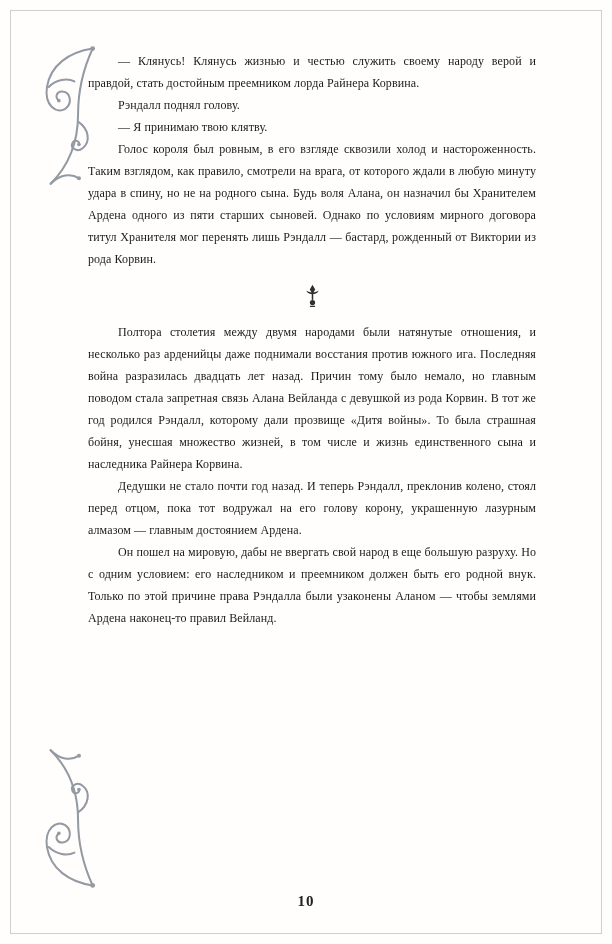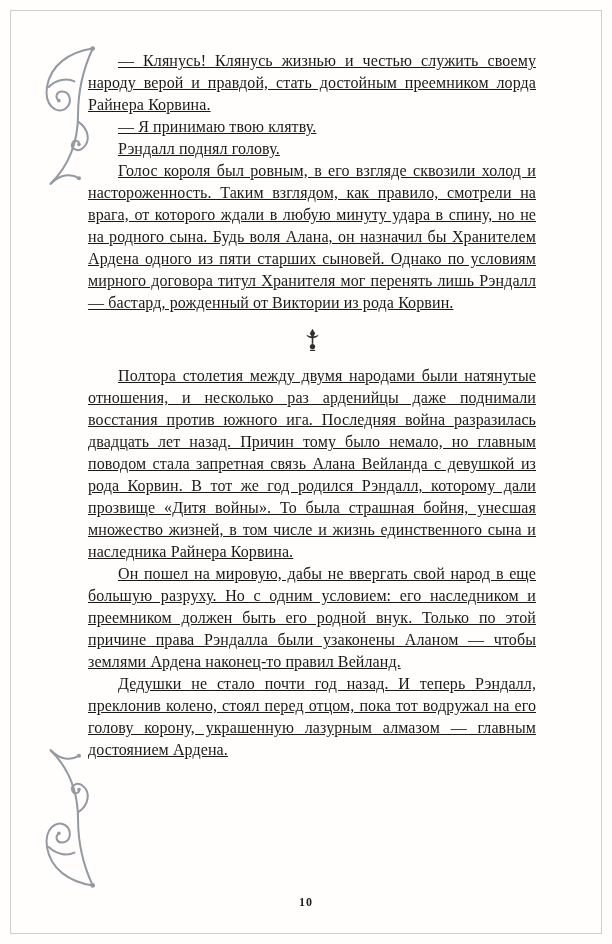--- a/index.html
+++ b/index.html
@@ -35,24 +35,23 @@
   .corner.top { top: 42px; }
   .corner.bottom { bottom: 52px; transform: scaleY(-1); }
   .corner svg { width: 100%; height: 100%; display: block; }
 
   .text-block {
     position: absolute;
     left: 88px;
     right: 76px;
     top: 50px;
     text-align: justify;
-    font-size: 16px;
+    font-size: 12px;
     line-height: 22px;
     letter-spacing: 0.1px;
-    text-decoration: underline;
   }
   .text-block p {
     margin: 0;
     text-indent: 30px;
   }
   .divider {
     text-align: center;
     margin: 13px 0 12px 0;
     line-height: 0;
   }
@@ -60,21 +59,21 @@
     width: 17px;
     height: 26px;
     display: inline-block;
   }
   .page-number {
     position: absolute;
     left: 0;
     right: 0;
     bottom: 34px;
     text-align: center;
-    font-size: 12px;
+    font-size: 15px;
     font-weight: bold;
     color: #222222;
     letter-spacing: 1px;
   }
 </style>
 </head>
 <body>
 
 <div class="book-page">
 
@@ -111,36 +110,36 @@
         <circle cx="62" cy="4" r="2.6"></circle>
         <circle cx="25" cy="61" r="2"></circle>
         <circle cx="47" cy="109" r="2"></circle>
         <circle cx="47" cy="146" r="2.2"></circle>
       </g>
     </svg>
   </div>
 
   <main class="text-block">
     <p>— Клянусь! Клянусь жизнью и честью служить своему народу верой и правдой, стать достойным преемником лорда Райнера Корвина.</p>
+    <p>Рэндалл поднял голову.</p>
     <p>— Я принимаю твою клятву.</p>
-    <p>Рэндалл поднял голову.</p>
     <p>Голос короля был ровным, в его взгляде сквозили холод и настороженность. Таким взглядом, как правило, смотрели на врага, от которого ждали в любую минуту удара в спину, но не на родного сына. Будь воля Алана, он назначил бы Хранителем Ардена одного из пяти старших сыновей. Однако по условиям мирного договора титул Хранителя мог перенять лишь Рэндалл — бастард, рожденный от Виктории из рода Корвин.</p>
 
     <div class="divider">
       <svg viewBox="0 0 22 30">
         <g fill="#2f2f2f">
           <path d="M11 0.5 L14.5 6.5 L11 12.5 L7.5 6.5 Z"></path>
           <path d="M3 8 C 6 11, 16 11, 19 8 C 17 14.5, 5 14.5, 3 8 Z"></path>
           <rect x="10" y="11" width="2" height="9"></rect>
           <circle cx="11" cy="23.5" r="3.4"></circle>
           <rect x="7.5" y="27.5" width="7" height="1.6" rx="0.8"></rect>
         </g>
       </svg>
     </div>
 
     <p>Полтора столетия между двумя народами были натянутые отношения, и несколько раз арденийцы даже поднимали восстания против южного ига. Последняя война разразилась двадцать лет назад. Причин тому было немало, но главным поводом стала запретная связь Алана Вейланда с девушкой из рода Корвин. В тот же год родился Рэндалл, которому дали прозвище «Дитя войны». То была страшная бойня, унесшая множество жизней, в том числе и жизнь единственного сына и наследника Райнера Корвина.</p>
+    <p>Дедушки не стало почти год назад. И теперь Рэндалл, преклонив колено, стоял перед отцом, пока тот водружал на его голову корону, украшенную лазурным алмазом — главным достоянием Ардена.</p>
     <p>Он пошел на мировую, дабы не ввергать свой народ в еще большую разруху. Но с одним условием: его наследником и преемником должен быть его родной внук. Только по этой причине права Рэндалла были узаконены Аланом — чтобы землями Ардена наконец-то правил Вейланд.</p>
-    <p>Дедушки не стало почти год назад. И теперь Рэндалл, преклонив колено, стоял перед отцом, пока тот водружал на его голову корону, украшенную лазурным алмазом — главным достоянием Ардена.</p>
   </main>
 
   <div class="page-number">10</div>
 
 </div>
 
 </body></html>

